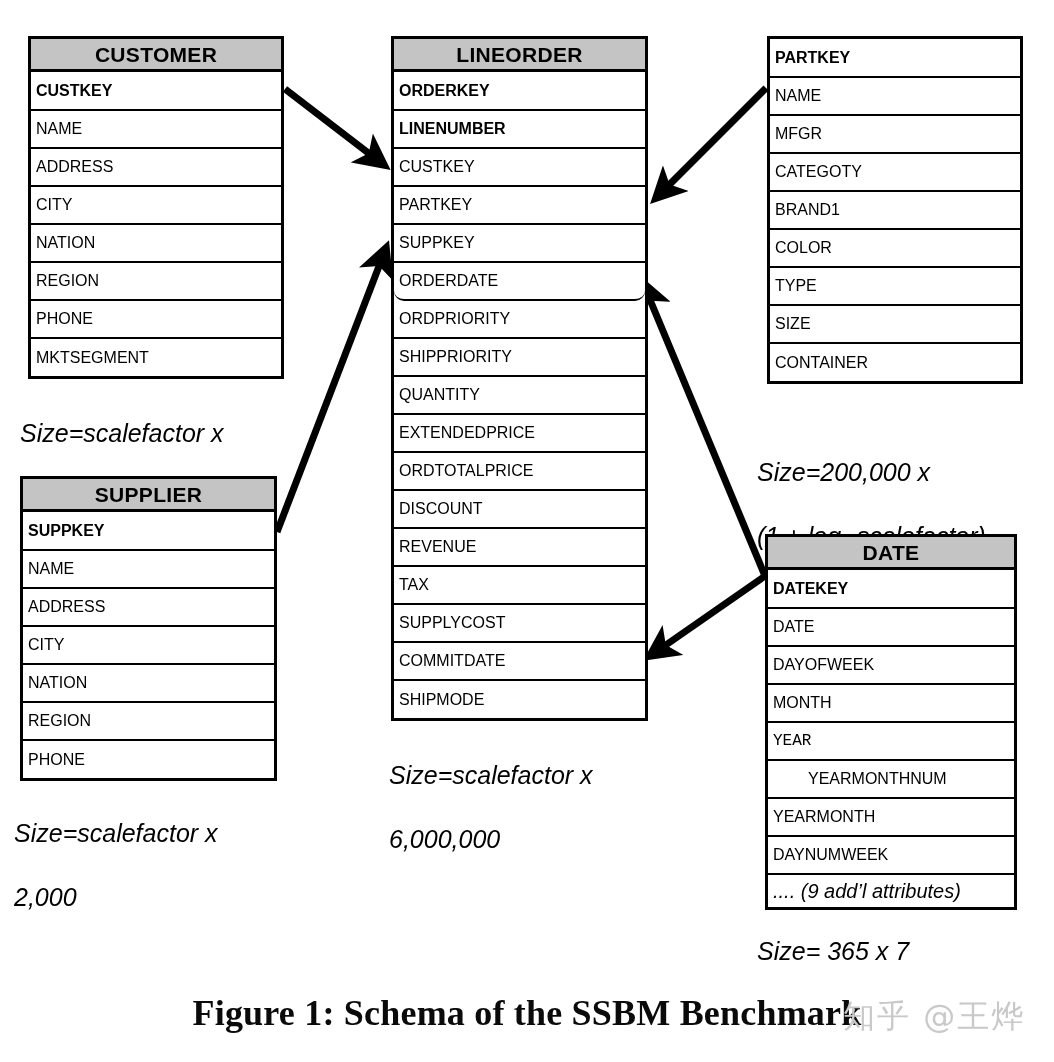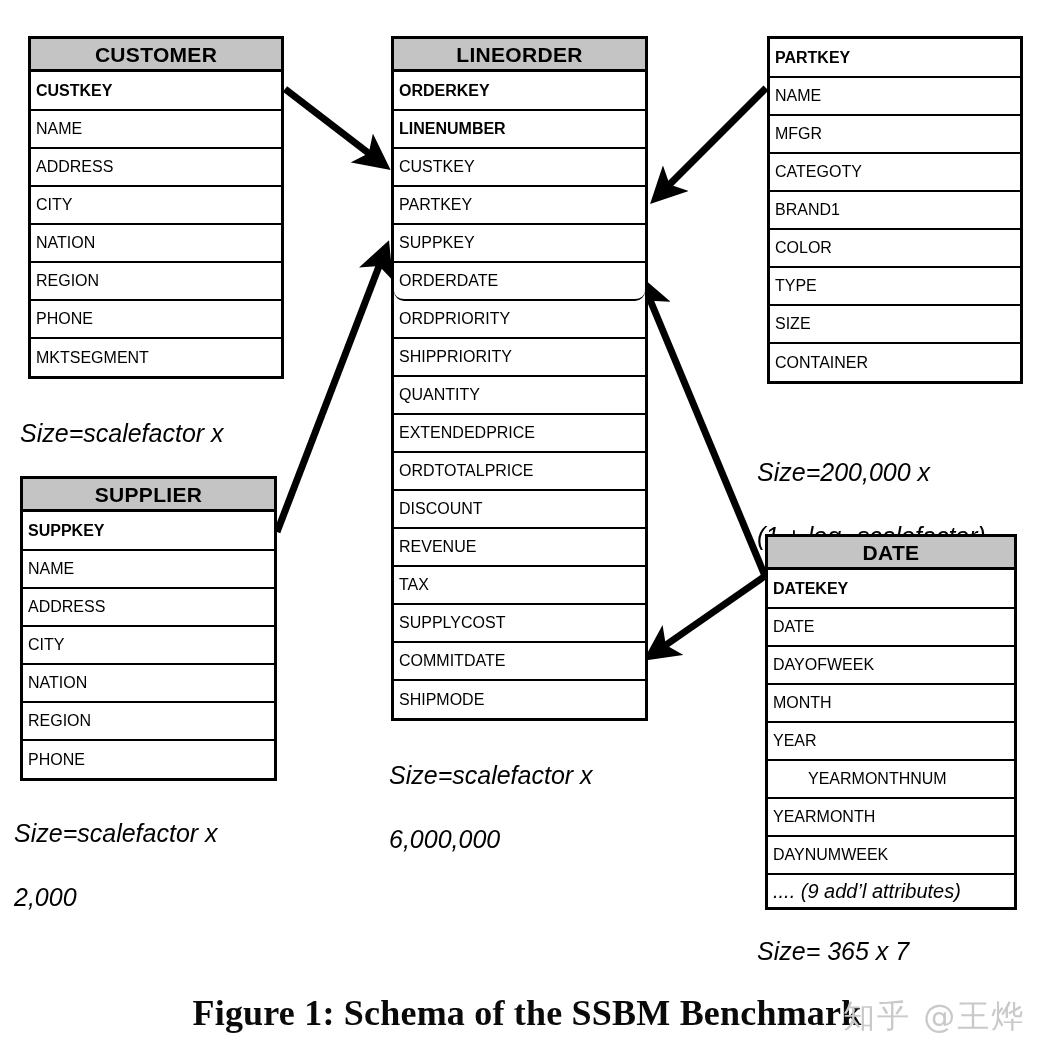--- a/index.html
+++ b/index.html
@@ -211,21 +211,21 @@
     <span>Size=200,000 x</span><br>
     <span><span>(1 + log</span><sub>2</sub><span> scalefactor)</span></span>
   </div>
 
   <div class="table-box" style="left:765px; top:520px; width:252px;margin-top:14px;">
     <div class="table-header" style="height:33px;">DATE</div>
     <div class="field-row key" style="height:39px;">DATEKEY</div>
     <div class="field-row" style="height:38px;">DATE</div>
     <div class="field-row" style="height:38px;">DAYOFWEEK</div>
     <div class="field-row" style="height:38px;">MONTH</div>
-    <div class="field-row" style="height:38px;">YEAR</div>
+    <div class="field-row" style="height:38px;font-family:Liberation Mono, monospace;">YEAR</div>
     <div class="field-row" style="height:38px;padding-left:40px;">YEARMONTHNUM</div>
     <div class="field-row" style="height:38px;">YEARMONTH</div>
     <div class="field-row" style="height:38px;">DAYNUMWEEK</div>
     <div class="field-row more" style="height:32px;">.... (9 add’l attributes)</div>
   </div>
   <div class="size-caption" style="left:757px; top:903px; width:300px;">
     <span>Size= 365 x 7</span>
   </div>
 
   <div id="figure-caption">Figure 1: Schema of the SSBM Benchmark</div>

